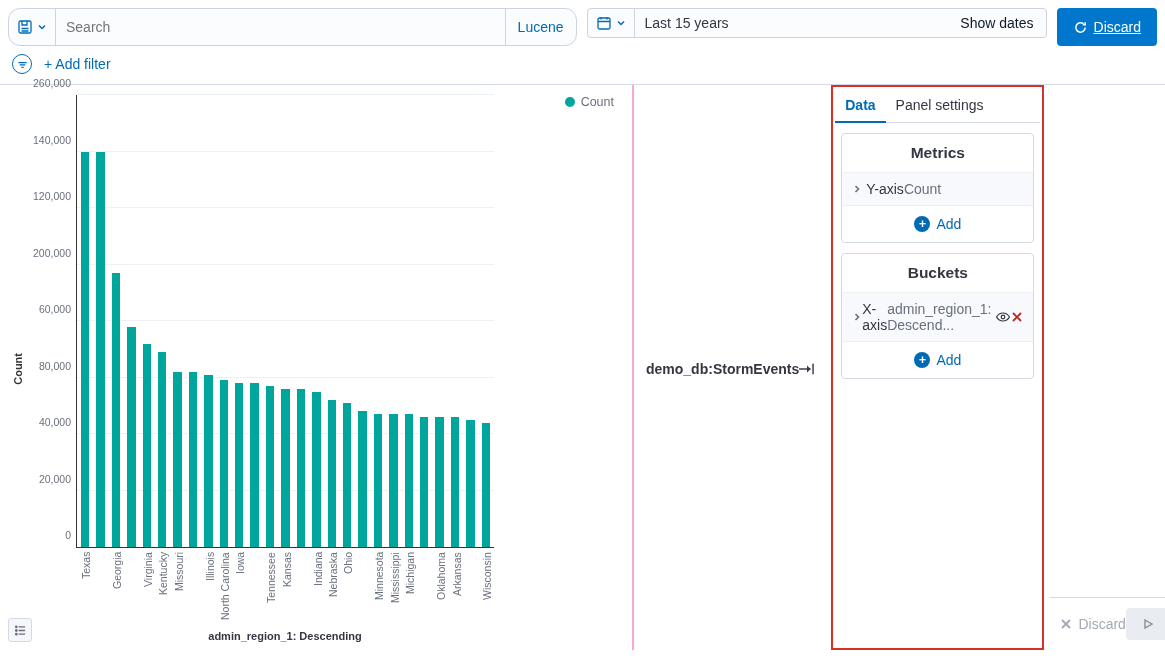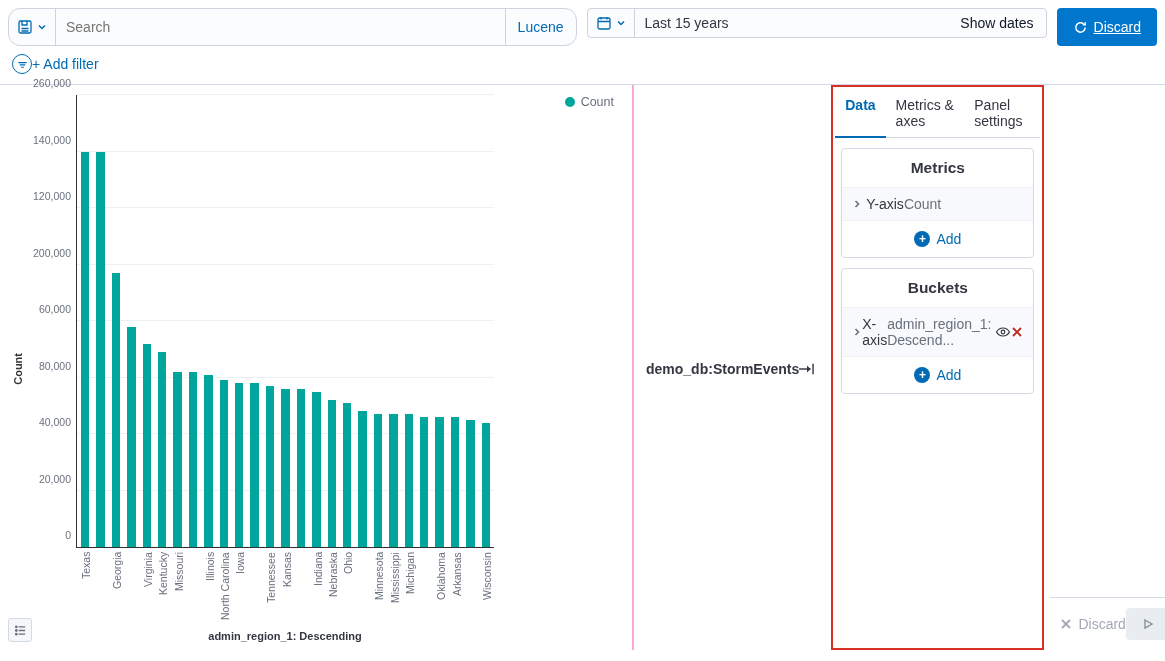--- a/index.html
+++ b/index.html
@@ -93,20 +93,21 @@
     display:flex;
     align-items:center;
     gap:6px;
     font-size:14px;
     cursor:pointer;
   }
   .refresh-btn span.label { text-decoration: underline; }
   .filterbar {
     display:flex;
     align-items:center;
+    gap:12px;
     padding: 2px 8px 10px 12px;
   }
   .filter-circle-icon {
     width:20px;height:20px;
     border:1.5px solid #006bb4;
     border-radius:50%;
     display:flex;align-items:center;justify-content:center;
     cursor:pointer;
   }
   .add-filter {
@@ -478,21 +479,20 @@
         <svg width="16" height="14" viewBox="0 0 18 14" fill="#343741">
             <rect x="0" y="6.2" width="13" height="1.6"></rect>
             <path d="M9 3l4 4-4 4z"></path>
             <rect x="15" y="1" width="1.6" height="12"></rect>
           </svg>
       </span>
     </div>
     <div class="panel-red">
       <div class="tabs">
         <div class="tab active">Data</div>
-        <div class="tab">Metrics &amp; axes</div>
         <div class="tab">Panel settings</div>
       </div>
 
       <div class="section">
         <h3>Metrics</h3>
         <div class="row-item">
           <span class="chev">
             <svg width="10" height="10" viewBox="0 0 10 10" fill="none" stroke="#69707d" stroke-width="1.6">
                 <path d="M3.5 2 6.5 5 3.5 8"></path>
               </svg>

